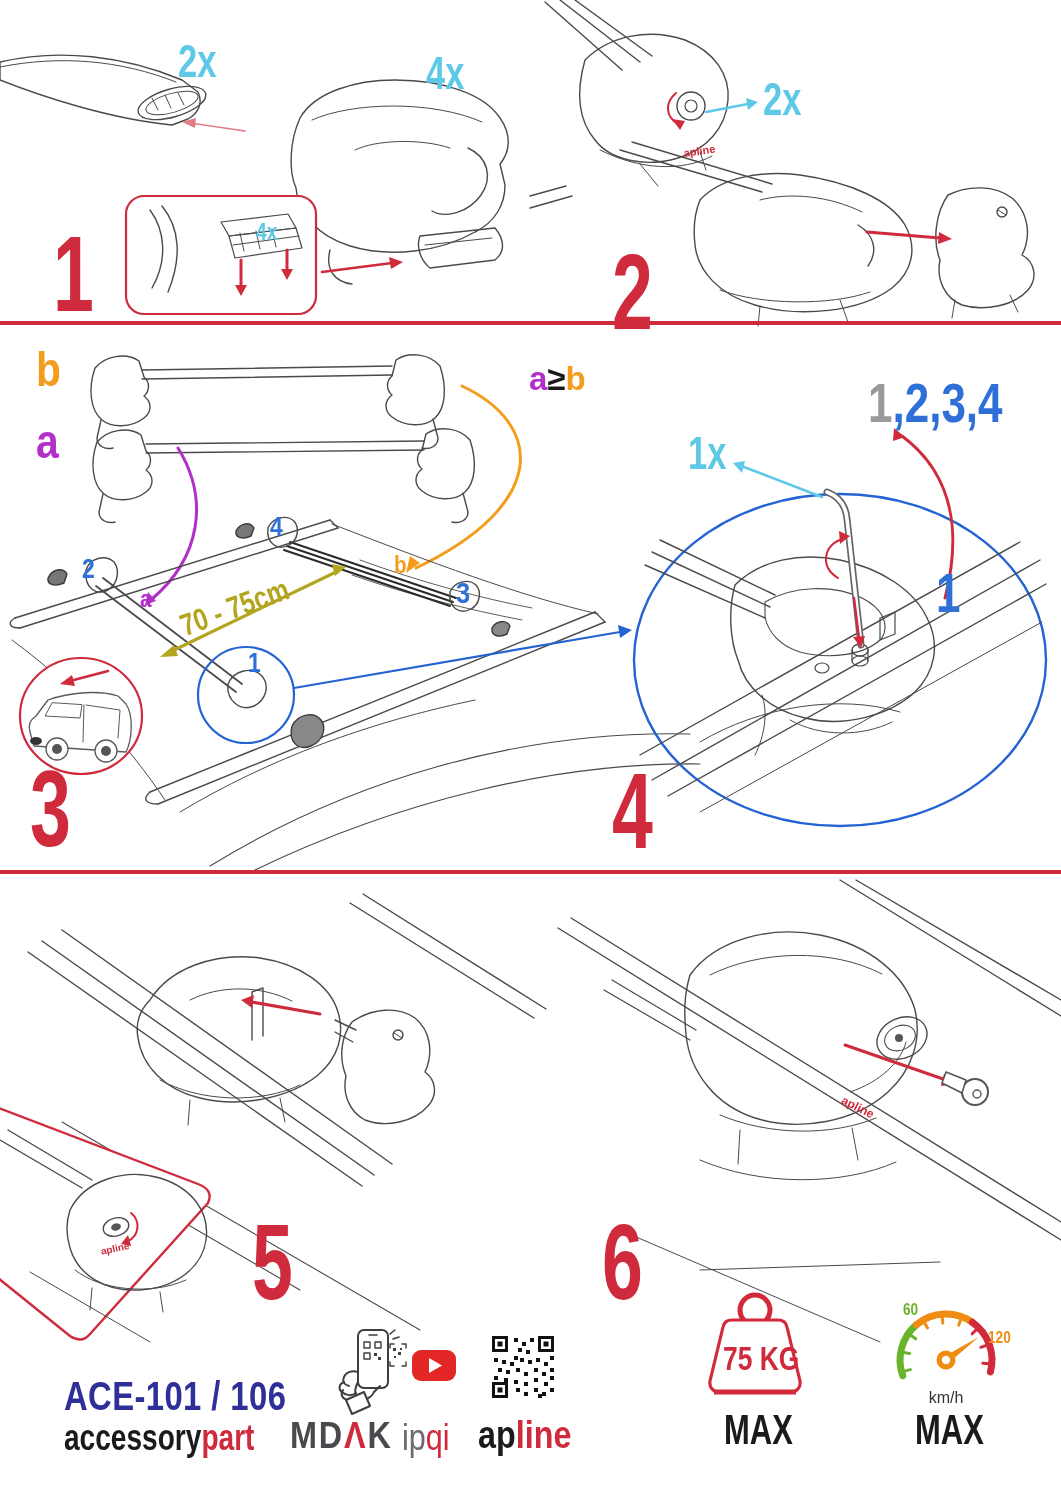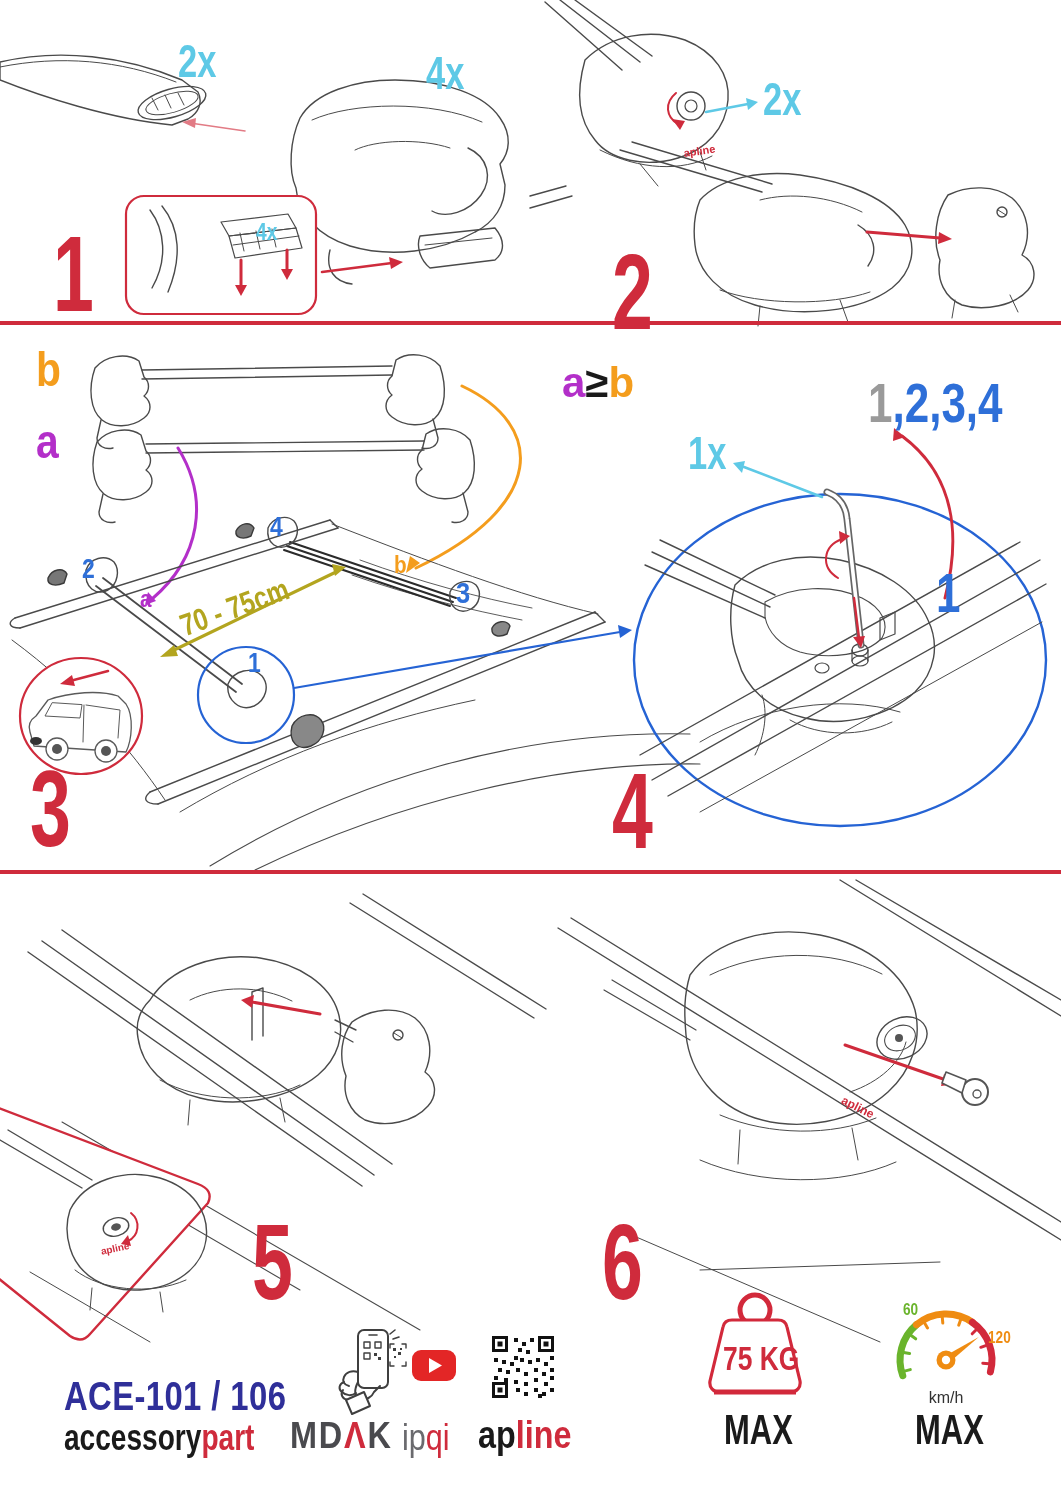--- a/index.html
+++ b/index.html
@@ -295,21 +295,21 @@
   <span class="lbl purple b" style="left:36px;top:418px;font-size:48px;transform:scaleX(.85)">a</span>
 
   <span class="lbl blue b" style="left:82px;top:556px;font-size:27px;transform:scaleX(.85)">2</span>
   <span class="lbl blue b" style="left:270px;top:514px;font-size:27px;transform:scaleX(.85)">4</span>
   <span class="lbl blue b" style="left:456px;top:578px;font-size:30px;transform:scaleX(.85)">3</span>
   <span class="lbl blue b" style="left:248px;top:650px;font-size:27px;transform:scaleX(.85)">1</span>
   <span class="lbl orange b" style="left:394px;top:554px;font-size:23px;transform:scaleX(.9)">b</span>
   <span class="lbl purple b" style="left:140px;top:588px;font-size:23px;transform:scaleX(.9)">a</span>
   <span class="lbl olive b" style="left:176px;top:612px;font-size:31px;transform:rotate(-20deg) scaleX(.8)">70 - 75cm</span>
 
-  <span class="lbl b" style="left:562px;top:362px;font-size:42px"><span class="purple">a</span><span class="ink">≥</span><span class="orange">b</span></span>
+  <span class="lbl b" style="left:529px;top:362px;font-size:33px"><span class="purple">a</span><span class="ink">≥</span><span class="orange">b</span></span>
   <span class="lbl b" style="left:868px;top:376px;font-size:55px;transform:scaleX(.8)"><span class="gray">1</span><span class="blue">,2,3,4</span></span>
   <span class="lbl blue b" style="left:936px;top:566px;font-size:55px;transform:scaleX(.8)">1</span>
 
   <span class="lbl red b" style="left:683px;top:148px;font-size:11px;transform:rotate(-8deg)">apline</span>
   <span class="lbl red b" style="left:100px;top:1247px;font-size:10px;transform:rotate(-12deg)">apline</span>
   <span class="lbl red b" style="left:845px;top:1094px;font-size:12px;transform:rotate(27deg)">apline</span>
 
   <span class="lbl navy b footword" style="left:64px;top:1376px;font-size:40px;transform:scaleX(.82)">ACE-101 / 106</span>
   <span class="lbl" style="left:64px;top:1420px;font-size:36px;font-weight:600;transform:scaleX(.78)"><span class="ink">accessory</span><span class="red">part</span></span>
 

